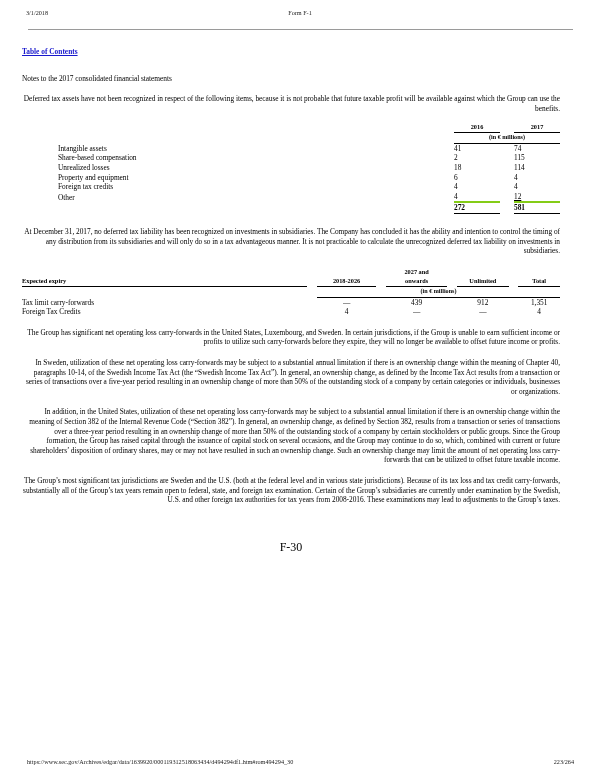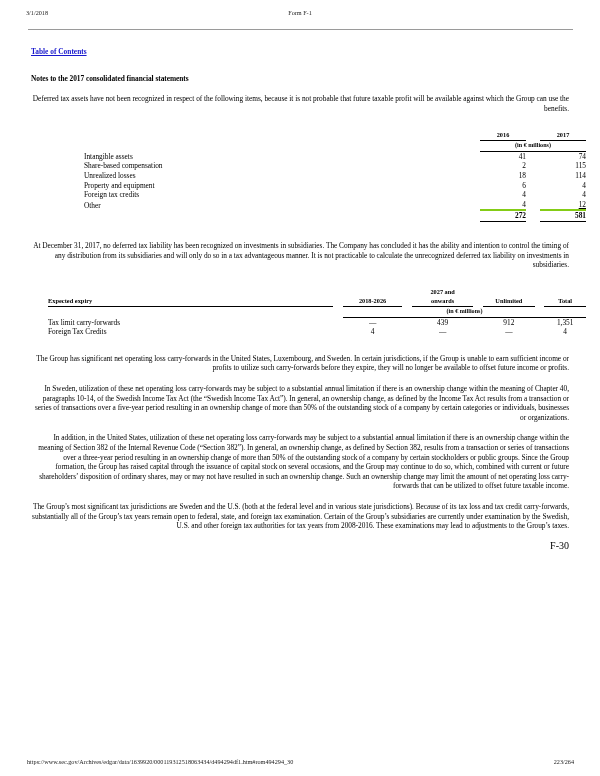--- a/index.html
+++ b/index.html
@@ -52,69 +52,68 @@
     top: 29px;
     left: 28px;
     width: 545px;
     height: 1px;
     background: #9a9a9a;
   }
 
   
   .content {
     position: absolute;
-    left: 31px;
+    left: 22px;
     top: 40px;
     width: 538px;
   }
 
   .toc-link {
     display: inline-block;
     color: #1818cd;
     text-decoration: underline;
     font-size: 7.4px;
     font-weight: bold;
     margin-top: 2px;
     cursor: pointer;
   }
 
   .section-title {
     font-size: 7.4px;
-    font-weight: bold;
+    font-weight: normal;
     margin-top: 16px;
     letter-spacing: -0.05px;
   }
 
   p.para {
     font-size: 7.35px;
     line-height: 9.6px;
     margin: 11px 0 0 0;
     text-align: right;
     letter-spacing: -0.02px;
   }
 
   
   table.fin {
     border-collapse: collapse;
     font-size: 7.35px;
     width: 100%;
-    margin: 17px;
+    margin: 0;
   }
   table.fin td, table.fin th {
     padding: 0;
     font-weight: normal;
     vertical-align: bottom;
     line-height: 9.6px;
   }
 
   
   .tbl1-wrap { margin-top: 9px; }
   .t1-label { padding-left: 36px !important; }
   .t1-num {
-    text-align: right;
     width: 46px;
   }
   .t1-gap { width: 14px; }
   .t1-head {
     text-align: center;
     font-weight: bold !important;
     font-size: 6.3px;
     border-bottom: 1px solid #000;
     line-height: 8px;
     padding-bottom: 0.5px !important;
@@ -164,23 +163,23 @@
     font-size: 6.1px;
     border-bottom: 1px solid #000;
     line-height: 8.5px;
   }
   .t2-rowlabel { font-size: 7.35px; }
   .t2-num { text-align: center; font-size: 7.35px; }
   .t2-gap { width: 10px; }
 
   
   .page-marker {
-    text-align: right;
-    font-size: 10px;
-    margin-top: 9px;
+    text-align: center;
+    font-size: 12px;
+    margin-top: 35px;
   }
 
   
   .browser-footer {
     position: absolute;
     bottom: 18px;
     left: 0;
     width: 600px;
     font-size: 6.2px;
     color: #1a1a1a;

